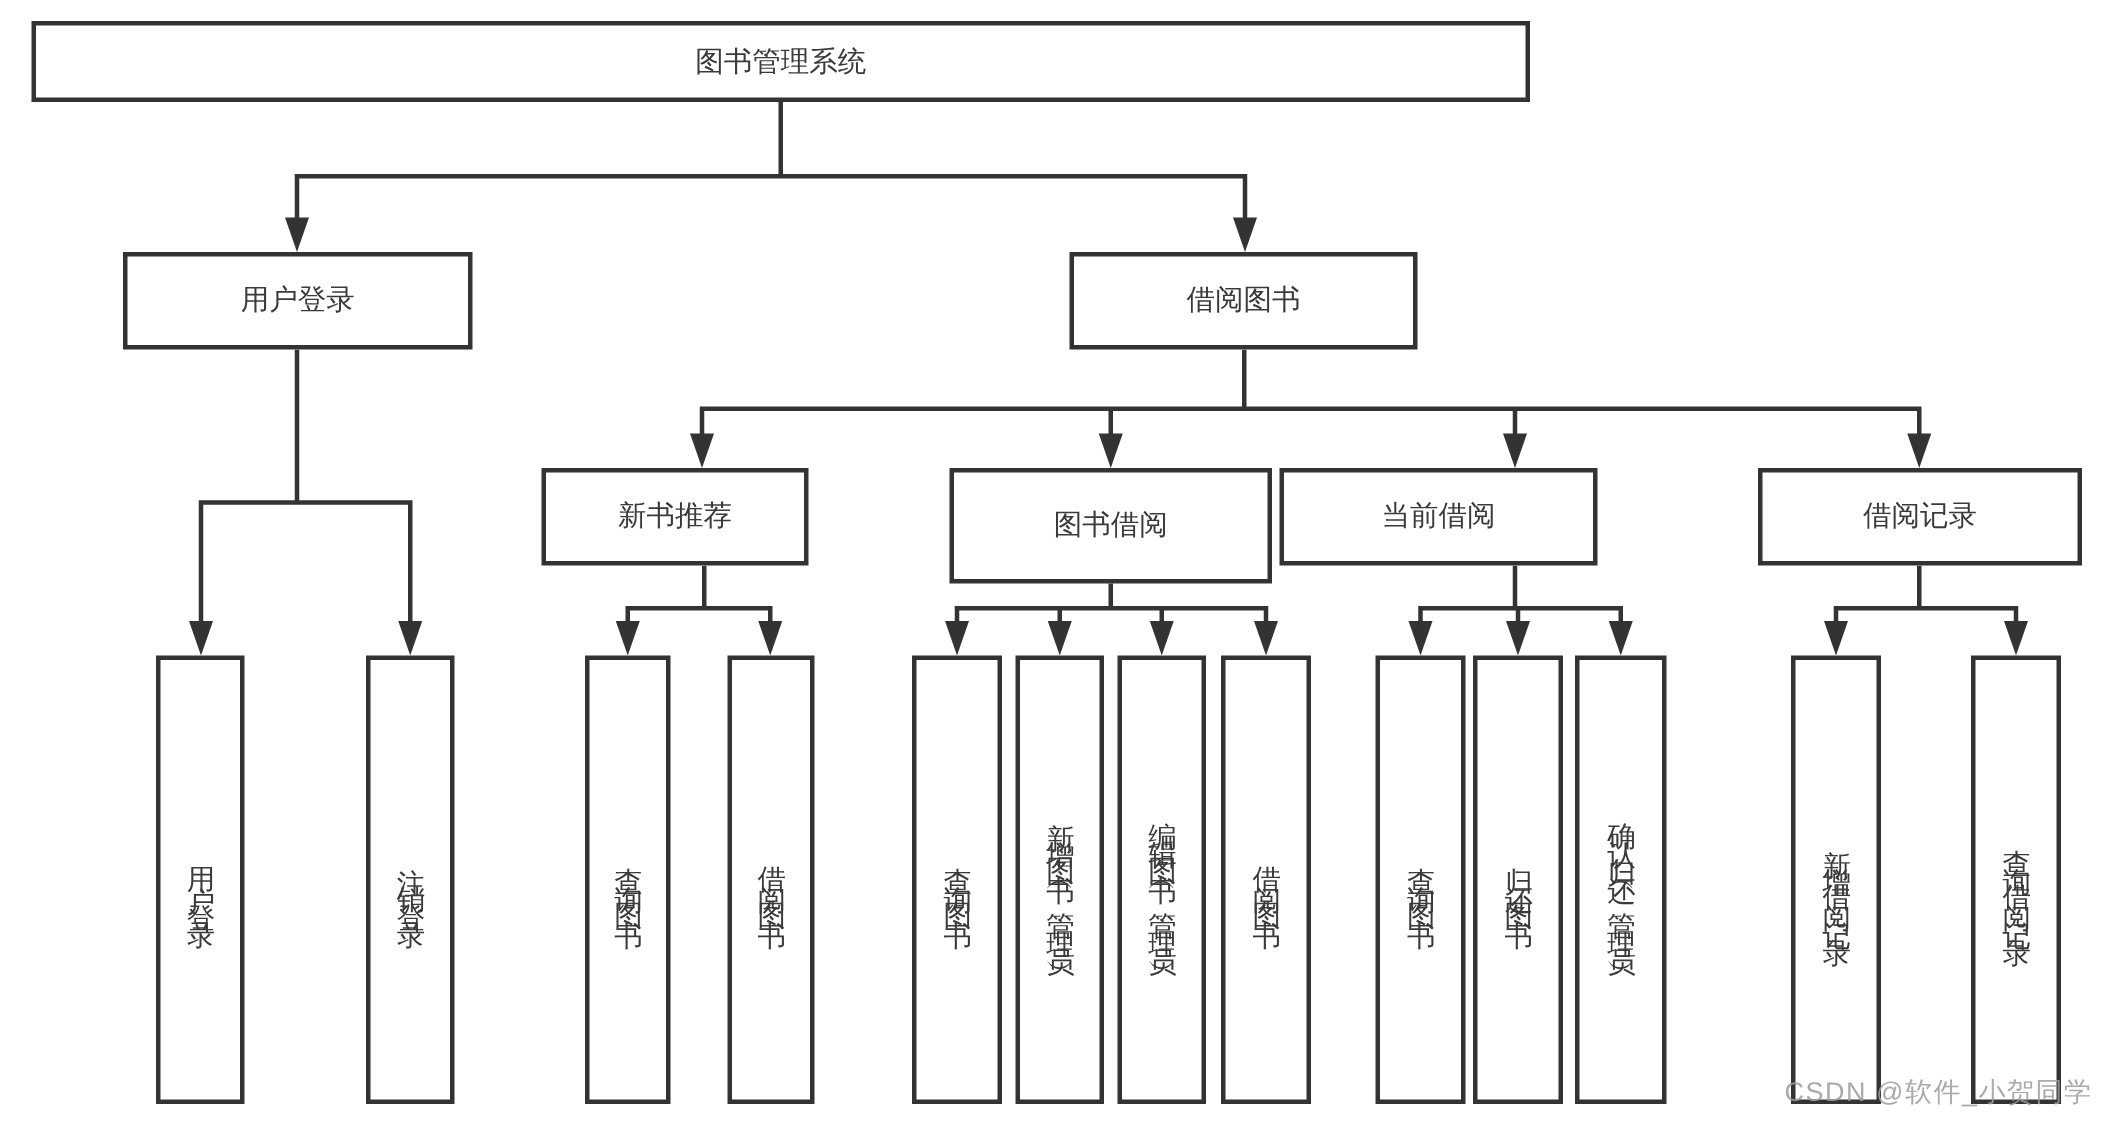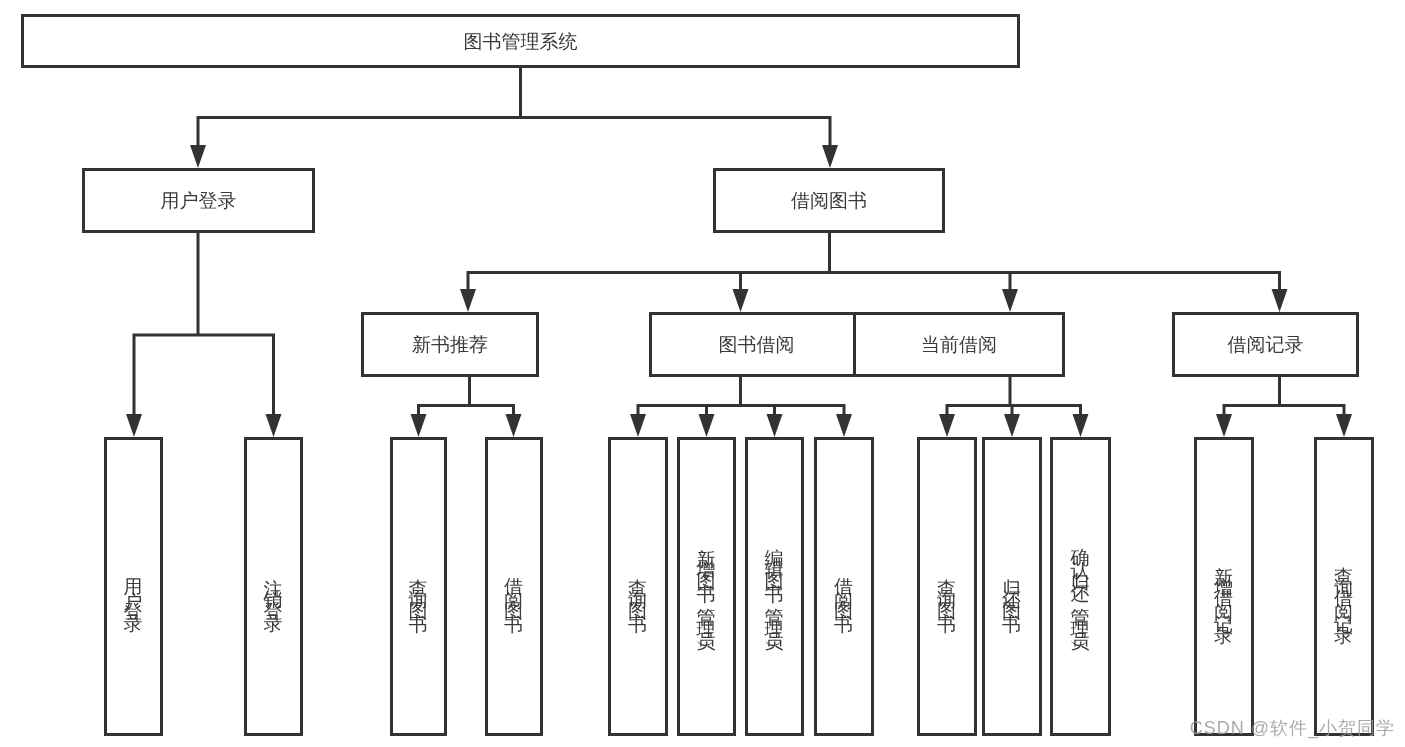--- a/index.html
+++ b/index.html
@@ -76,23 +76,23 @@
       <polygon points="1336,414 1352,414 1344,437"></polygon>
     </g>
   </svg>
 
   <div class="node" style="left:21px;top:14px;width:999px;height:54px">图书管理系统</div>
 
   <div class="node" style="left:82px;top:168px;width:233px;height:65px">用户登录</div>
   <div class="node" style="left:713px;top:168px;width:232px;height:65px">借阅图书</div>
 
   <div class="node" style="left:361px;top:312px;width:178px;height:65px">新书推荐</div>
-  <div class="node" style="left:649px;top:312px;width:215px;height:65px">图书借阅</div>
+  <div class="node" style="left:633px;top:312px;width:215px;height:77px">图书借阅</div>
   <div class="node" style="left:853px;top:312px;width:212px;height:65px">当前借阅</div>
-  <div class="node" style="left:1172px;top:312px;width:187px;height:65px">借阅记录</div>
+  <div class="node" style="left:1172px;top:312px;width:216px;height:65px">借阅记录</div>
 
   <div class="leaf" style="left:104px;top:437px;width:59px;height:299px">用户登录</div>
   <div class="leaf" style="left:244px;top:437px;width:59px;height:299px">注销登录</div>
 
   <div class="leaf" style="left:390px;top:437px;width:57px;height:299px">查询图书</div>
   <div class="leaf" style="left:485px;top:437px;width:58px;height:299px">借阅图书</div>
 
   <div class="leaf" style="left:608px;top:437px;width:60px;height:299px">查询图书</div>
   <div class="leaf" style="left:677px;top:437px;width:59px;height:299px">新增图书（管理员）</div>
   <div class="leaf" style="left:745px;top:437px;width:59px;height:299px">编辑图书（管理员）</div>

